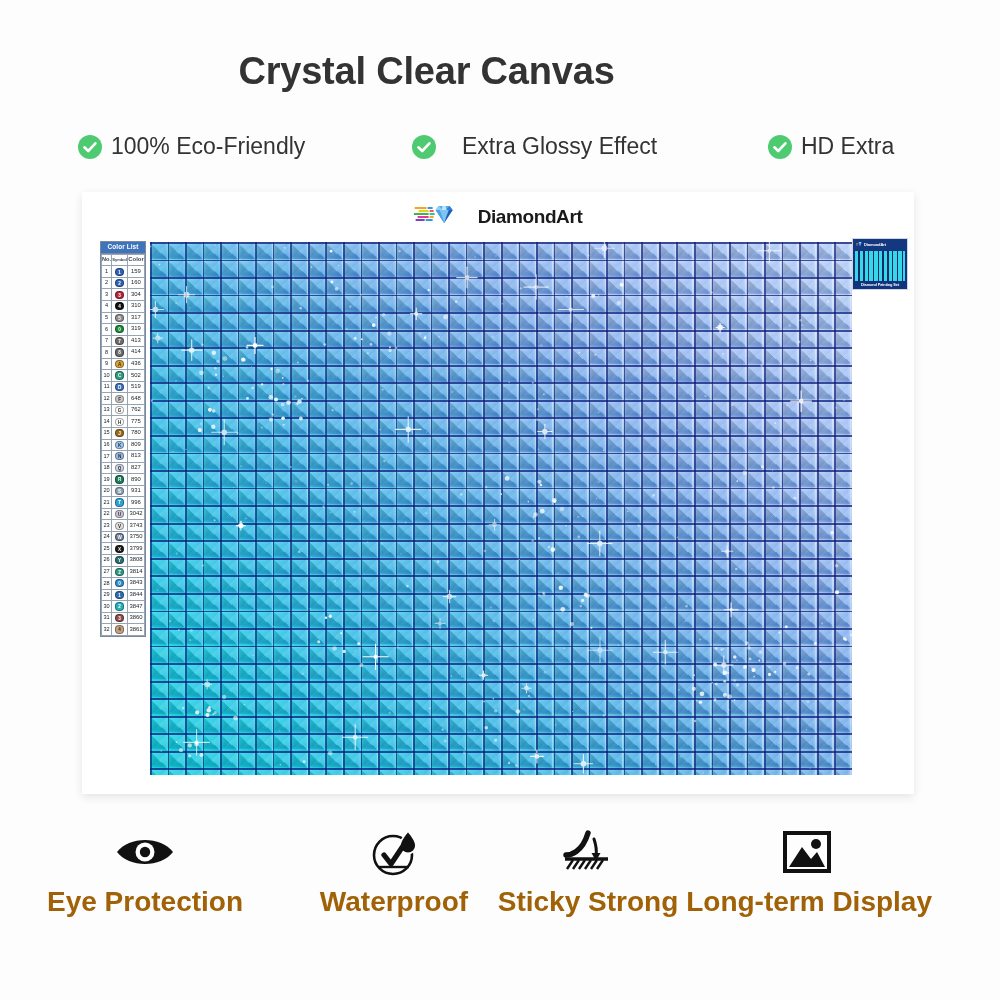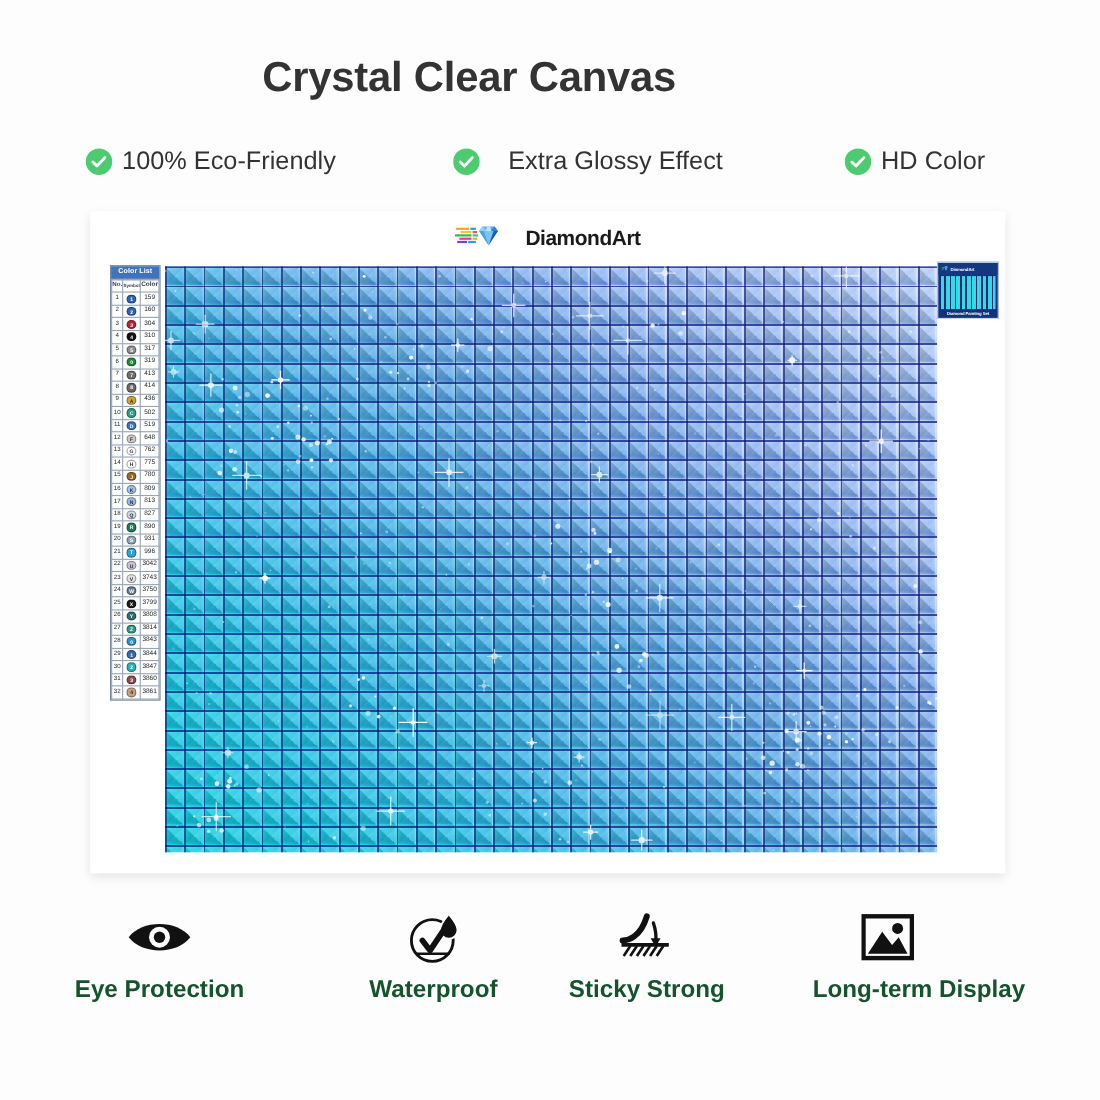--- a/index.html
+++ b/index.html
@@ -222,23 +222,23 @@
     position: absolute;
     width: 250px;
     text-align: center;
   }
   .benefit .b-icon {
     height: 52px;
     display: flex; align-items: center; justify-content: center;
   }
   .benefit .b-label {
     margin-top: 8px;
-    font-size: 22px;
+    font-size: 28px;
     font-weight: bold;
-    color: #14532d;
+    color: #a16207;
     white-space: nowrap;
   }
 </style>
 </head>
 <body>
 
 <div id="page">
 
   <div id="title">Crystal Clear Canvas</div>
 
@@ -261,21 +261,21 @@
       </span>
       <span class="flabel">Extra Glossy Effect</span>
     </div>
 
     <div class="feature" style="left:768px;">
       <span class="check">
         <svg width="24" height="24" viewBox="0 0 24 24">
           <path d="M6.4 12.3 L10.2 16.0 L17.4 8.3" fill="none" stroke="#ffffff" stroke-width="2.6" stroke-linecap="round" stroke-linejoin="round"></path>
         </svg>
       </span>
-      <span class="flabel">HD Color</span>
+      <span class="flabel">HD Extra</span>
     </div>
   </div>
 
   <div id="card">
 
     <div id="logo">
       <span>
         <svg width="56" height="24" viewBox="0 0 56 24">
 
           <g>

